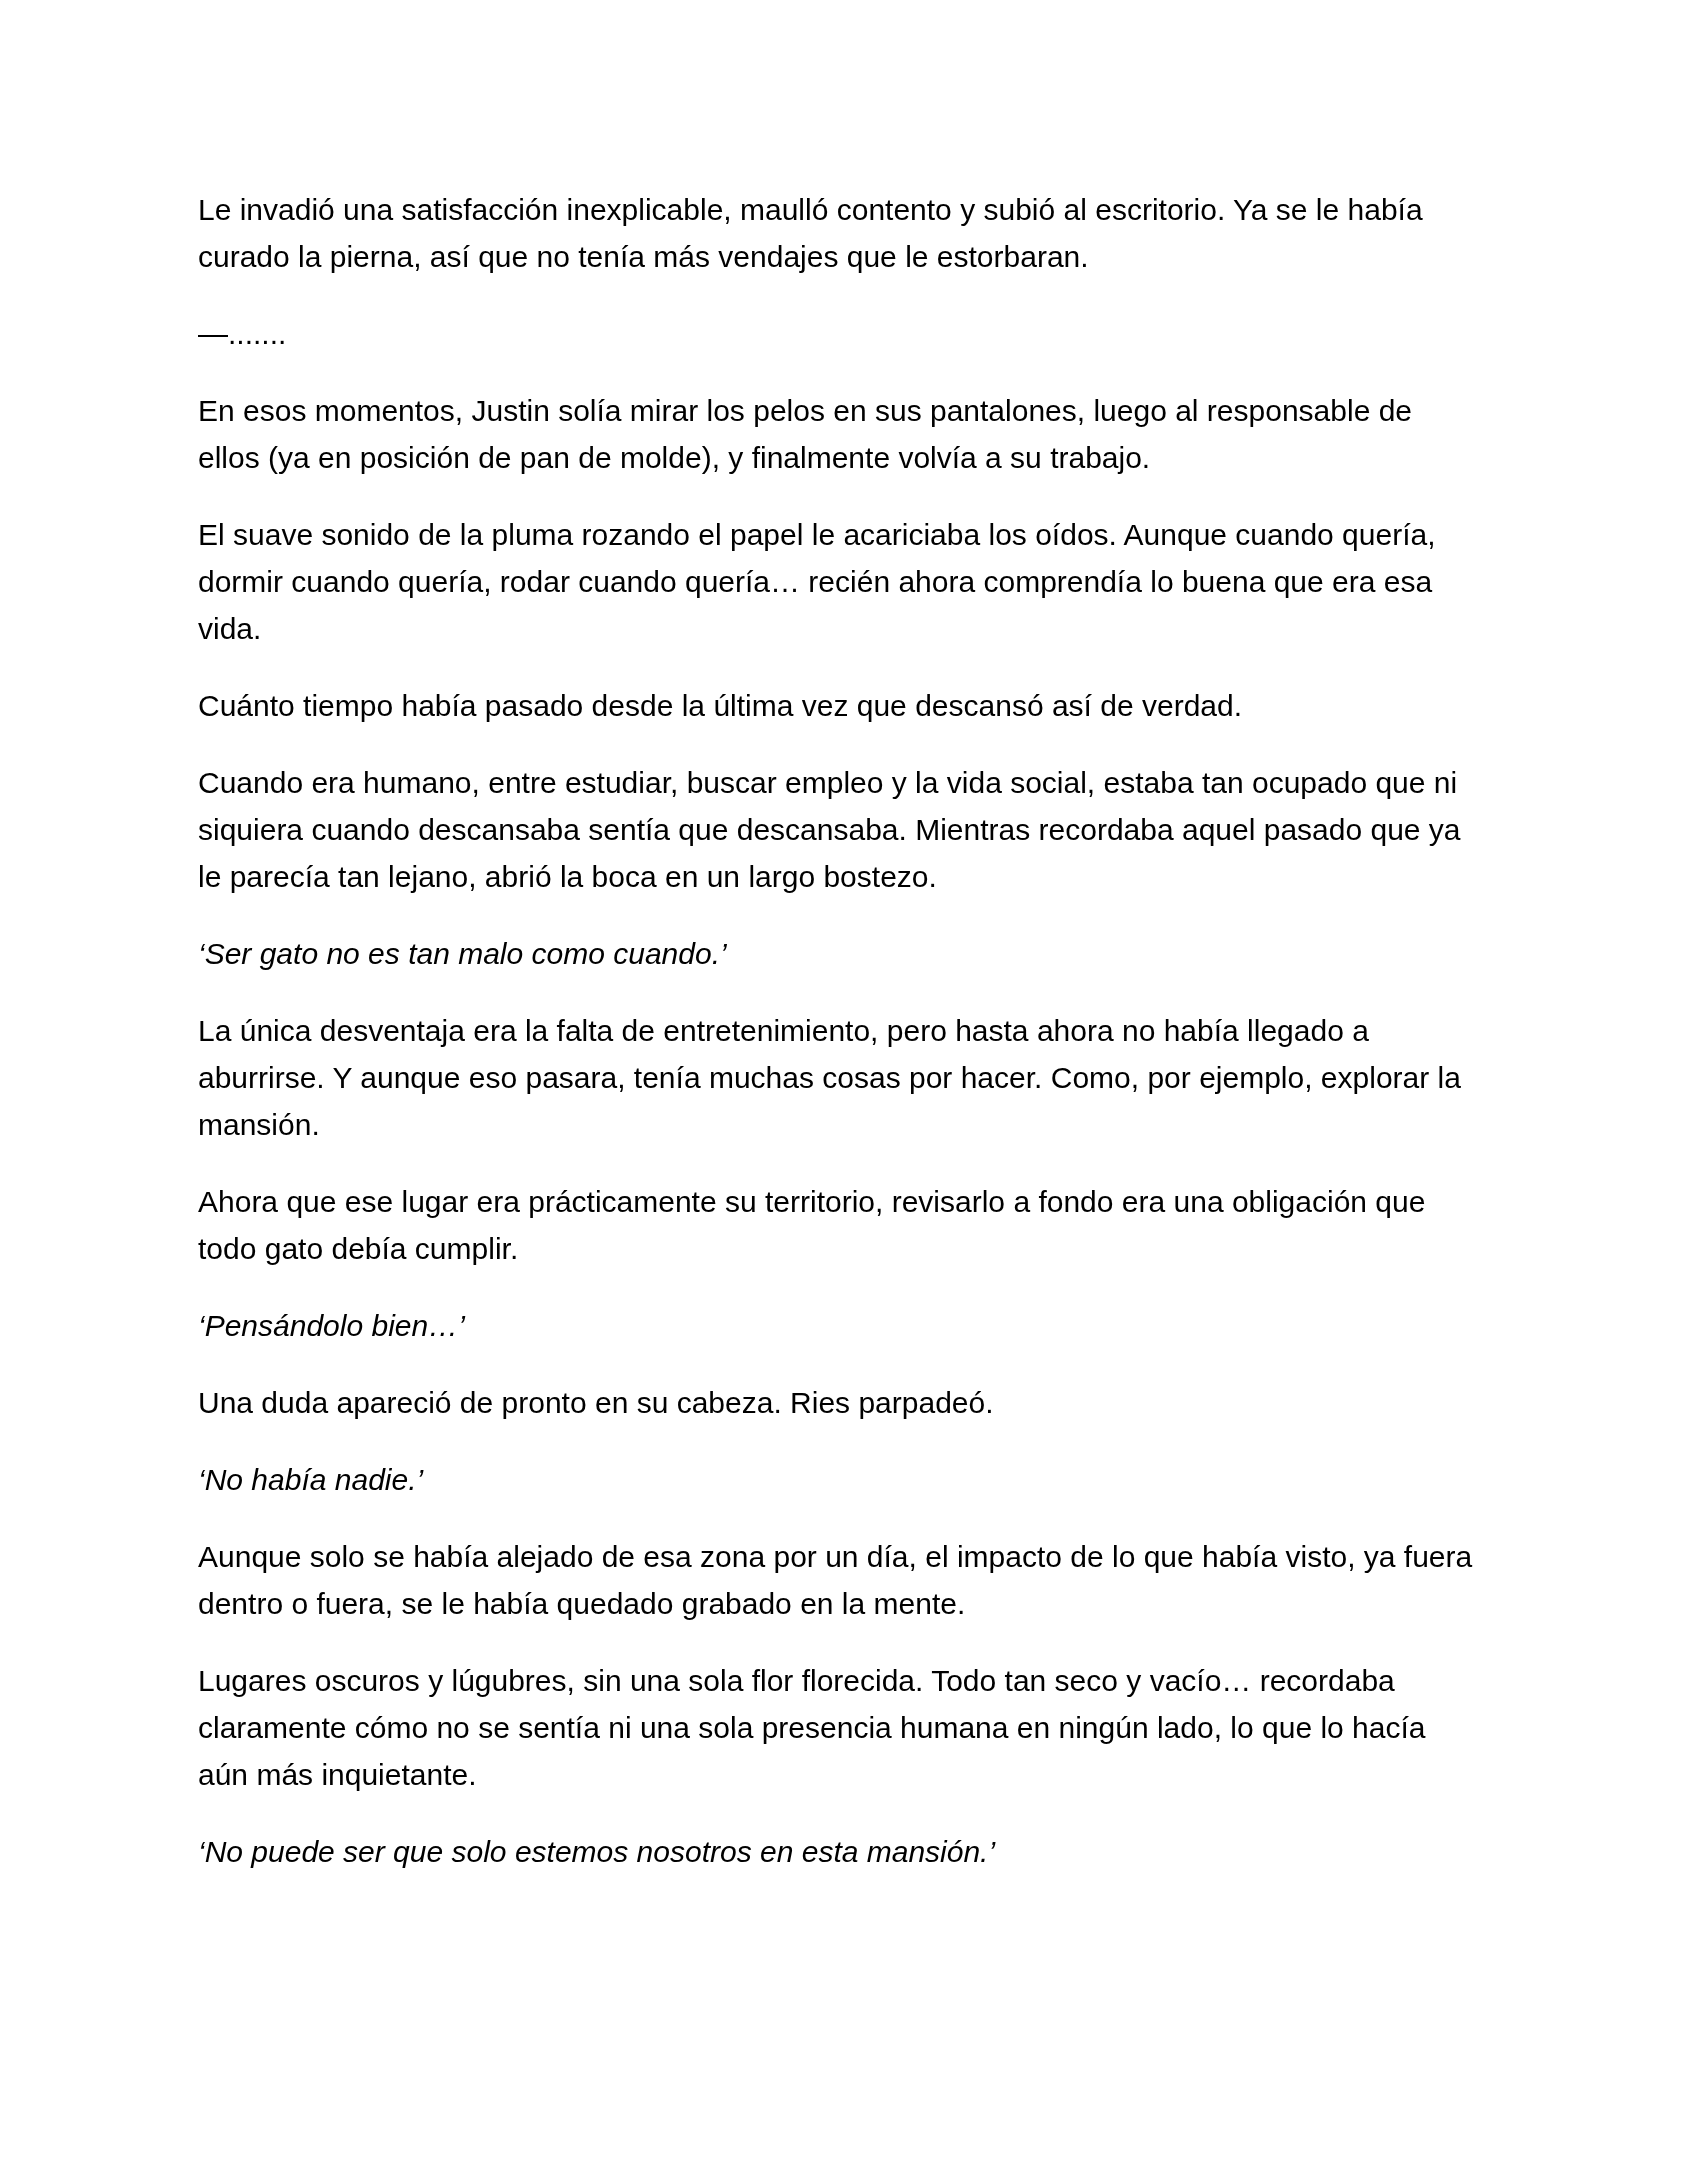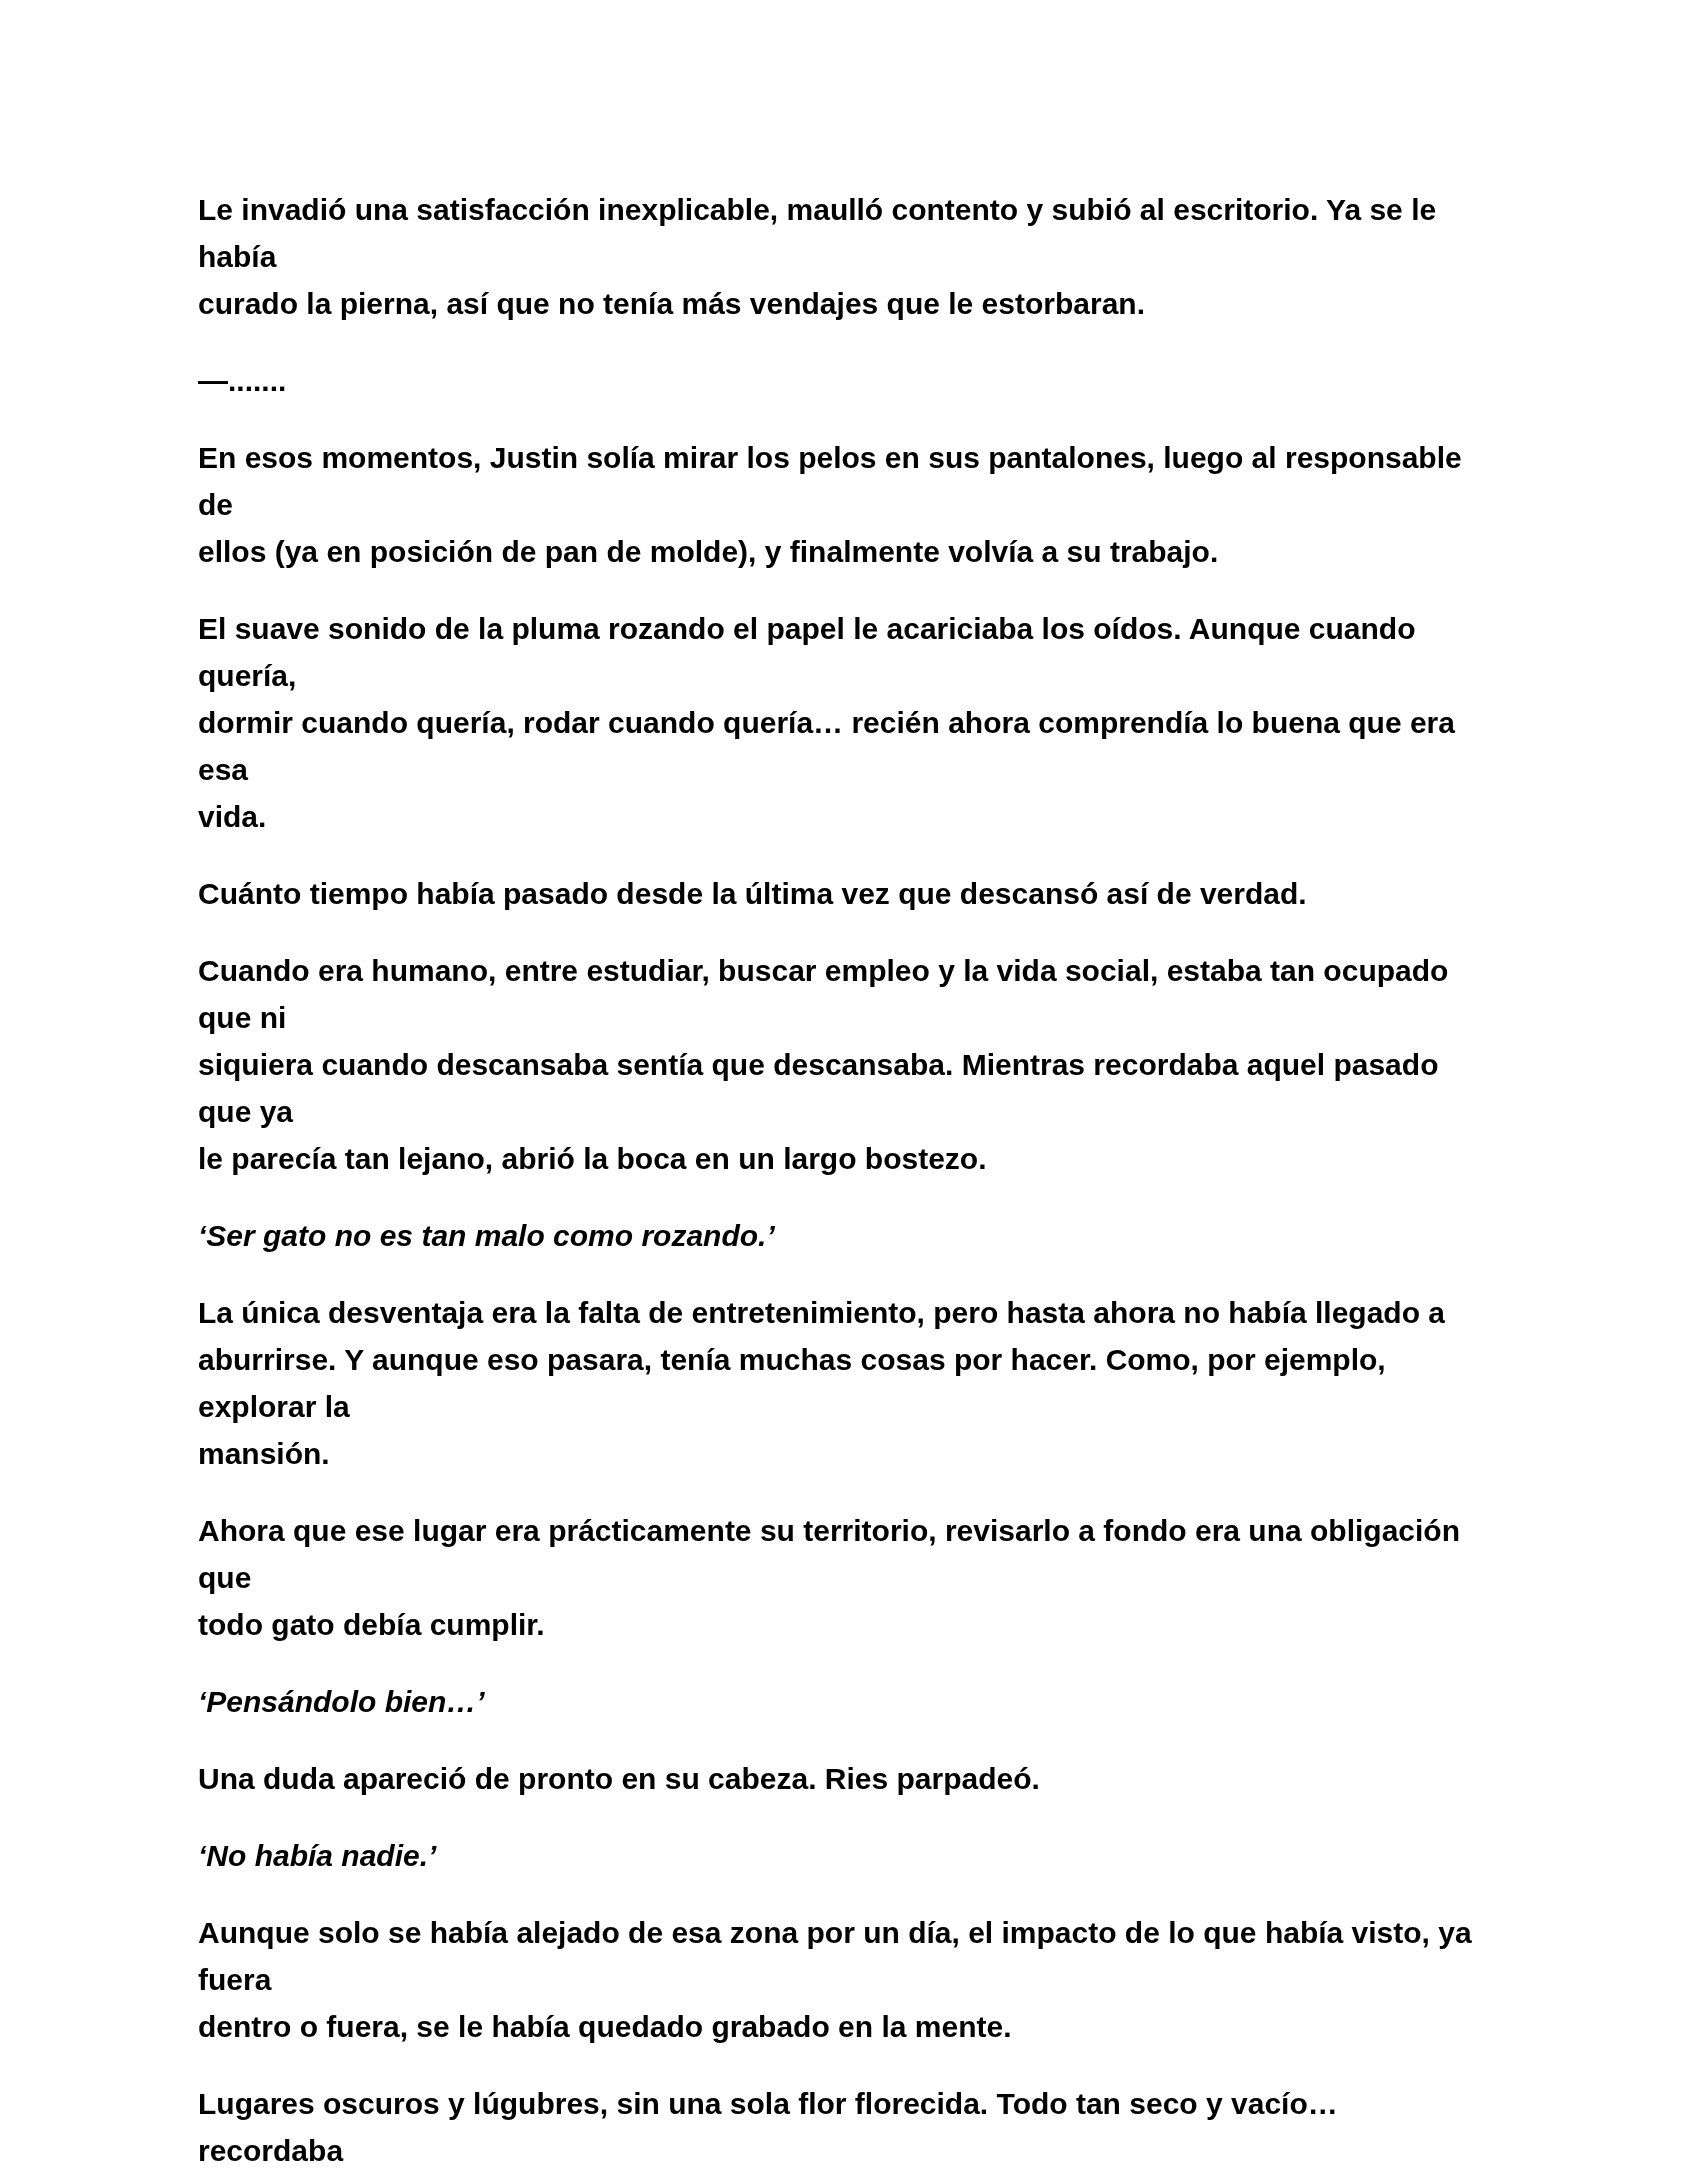--- a/index.html
+++ b/index.html
@@ -8,21 +8,20 @@
     background: #ffffff;
   }
   .page {
     position: relative;
     width: 1678px;
     height: 2178px;
     background: #ffffff;
     box-sizing: border-box;
     padding: 186px 198px 0 198px;
     overflow: hidden;
-    font-weight: bold;
   }
   .doc-body {
     width: 1287px;
     font-family: "Liberation Sans", sans-serif;
     font-size: 30px;
     line-height: 47px;
     color: #000000;
   }
   .doc-body p {
     margin: 0 0 30px 0;
@@ -42,21 +41,21 @@
       <p class="">—.......</p>
       <p class="">En esos momentos, Justin solía mirar los pelos en sus pantalones, luego al responsable de
 ellos (ya en posición de pan de molde), y finalmente volvía a su trabajo.</p>
       <p class="">El suave sonido de la pluma rozando el papel le acariciaba los oídos. Aunque cuando quería,
 dormir cuando quería, rodar cuando quería… recién ahora comprendía lo buena que era esa
 vida.</p>
       <p class="">Cuánto tiempo había pasado desde la última vez que descansó así de verdad.</p>
       <p class="">Cuando era humano, entre estudiar, buscar empleo y la vida social, estaba tan ocupado que ni
 siquiera cuando descansaba sentía que descansaba. Mientras recordaba aquel pasado que ya
 le parecía tan lejano, abrió la boca en un largo bostezo.</p>
-      <p class="italic">‘Ser gato no es tan malo como rozando.’</p>
+      <p class="italic">‘Ser gato no es tan malo como cuando.’</p>
       <p class="">La única desventaja era la falta de entretenimiento, pero hasta ahora no había llegado a
 aburrirse. Y aunque eso pasara, tenía muchas cosas por hacer. Como, por ejemplo, explorar la
 mansión.</p>
       <p class="">Ahora que ese lugar era prácticamente su territorio, revisarlo a fondo era una obligación que
 todo gato debía cumplir.</p>
       <p class="italic">‘Pensándolo bien…’</p>
       <p class="">Una duda apareció de pronto en su cabeza. Ries parpadeó.</p>
       <p class="italic">‘No había nadie.’</p>
       <p class="">Aunque solo se había alejado de esa zona por un día, el impacto de lo que había visto, ya fuera
 dentro o fuera, se le había quedado grabado en la mente.</p>

